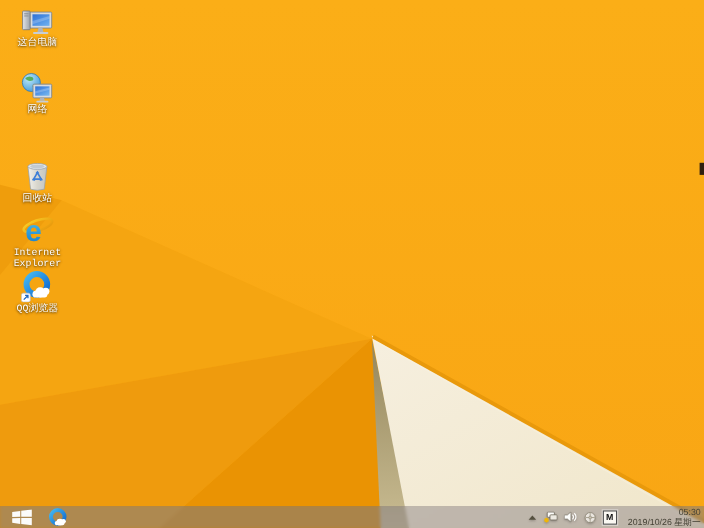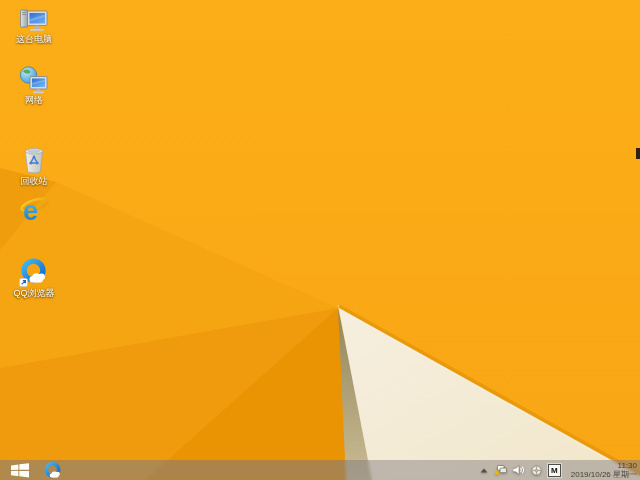--- a/index.html
+++ b/index.html
@@ -11,20 +11,21 @@
   .wallpaper{position:absolute;left:0;top:0;z-index:0;}
   
   .icons{position:absolute;left:3px;top:0;width:64px;z-index:2;}
   .icon-cell{
     position:absolute;left:0;width:62px;text-align:center;cursor:default;
   }
   .icon-cell svg{display:block;margin:0 auto;}
   .ico-label{
     margin-top:1px;font-size:9px;line-height:10px;color:#fff;
     text-shadow:0 1px 2px rgba(50,30,0,.75),0 0 2px rgba(70,45,0,.5);
+    font-family:Liberation Mono, monospace;
   }
   
   .taskbar{
     position:absolute;left:0;bottom:0;width:640px;height:20px;z-index:5;
     background:rgba(118,106,102,.40);
     backdrop-filter:saturate(.65) blur(1.5px);
   }
   .start{
     position:absolute;left:7px;top:0;width:26px;height:20px;
     display:flex;align-items:center;justify-content:center;
@@ -164,23 +165,24 @@
           </linearGradient>
           <linearGradient id="gRing" x1="0" y1="0" x2="1" y2="1">
             <stop offset="0" stop-color="#F8CE27"></stop>
               <stop offset="1" stop-color="#E8960B"></stop>
           </linearGradient>
         </defs>
         <ellipse cx="16.5" cy="11" rx="13.5" ry="4.8" fill="none" stroke="url(#gRing)" stroke-width="2.4" transform="rotate(-18 16.5 11)"></ellipse>
         <text x="5" y="25.5" font-size="27" font-weight="bold" font-family="Liberation Sans, DejaVu Sans, sans-serif" fill="url(#gIE)">e</text>
         <path d="M4.8,14.8 A12.8,4.6 -18 0 0 29,5.6" fill="none" stroke="url(#gRing)" stroke-width="2.4" opacity="0"></path>
       </svg>
-    </div>
-
-    <div class="icon-cell" style="top:257px">
+      <div class="ico-label">Internet Explorer</div>
+    </div>
+
+    <div class="icon-cell" style="top:245px">
       <svg width="30" height="30" viewBox="0 0 30 30">
         <defs>
           <linearGradient id="gQQ" x1="0" y1="0" x2="1" y2="1">
             <stop offset="0" stop-color="#45B8F2"></stop>
               <stop offset="1" stop-color="#0C66CE"></stop>
           </linearGradient>
         </defs>
         <circle cx="14.5" cy="13.5" r="9.4" fill="none" stroke="url(#gQQ)" stroke-width="5.4"></circle>
         <g fill="#FFFFFF">
           <circle cx="17.5" cy="20.8" r="4.6"></circle>
@@ -254,20 +256,20 @@
         <svg width="11" height="11" viewBox="0 0 11 11">
           <circle cx="5.5" cy="5.5" r="4.6" fill="#F2EFE8" opacity="0.9" stroke="#8C8574" stroke-width="0.8"></circle>
           <path d="M5.5,1.2 V9.8 M1.2,5.5 H9.8" stroke="#A8A190" stroke-width="0.9"></path>
           <circle cx="5.5" cy="5.5" r="1.3" fill="#C9C2B2" stroke="#8C8574" stroke-width="0.5"></circle>
         </svg>
       </div>
 
       <div class="ime">M</div>
 
       <div class="clock">
-        <div>11:30</div>
+        <div>05:30</div>
         <div>2019/10/26 星期一</div>
       </div>
 
     </div>
   </div>
 
 </div>
 
 </body></html>

